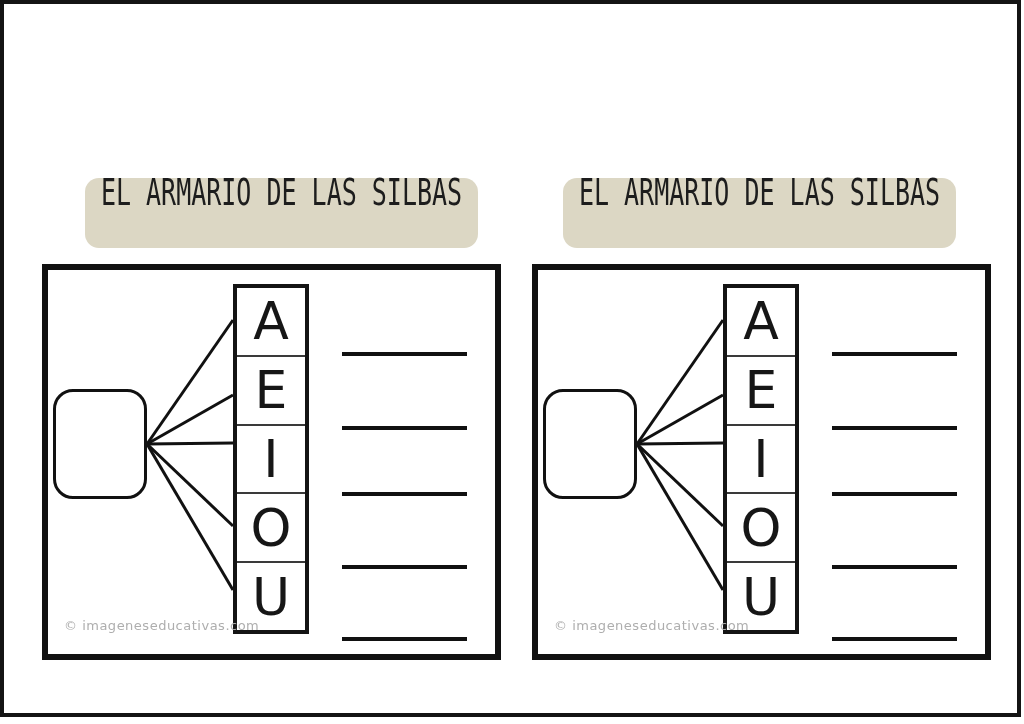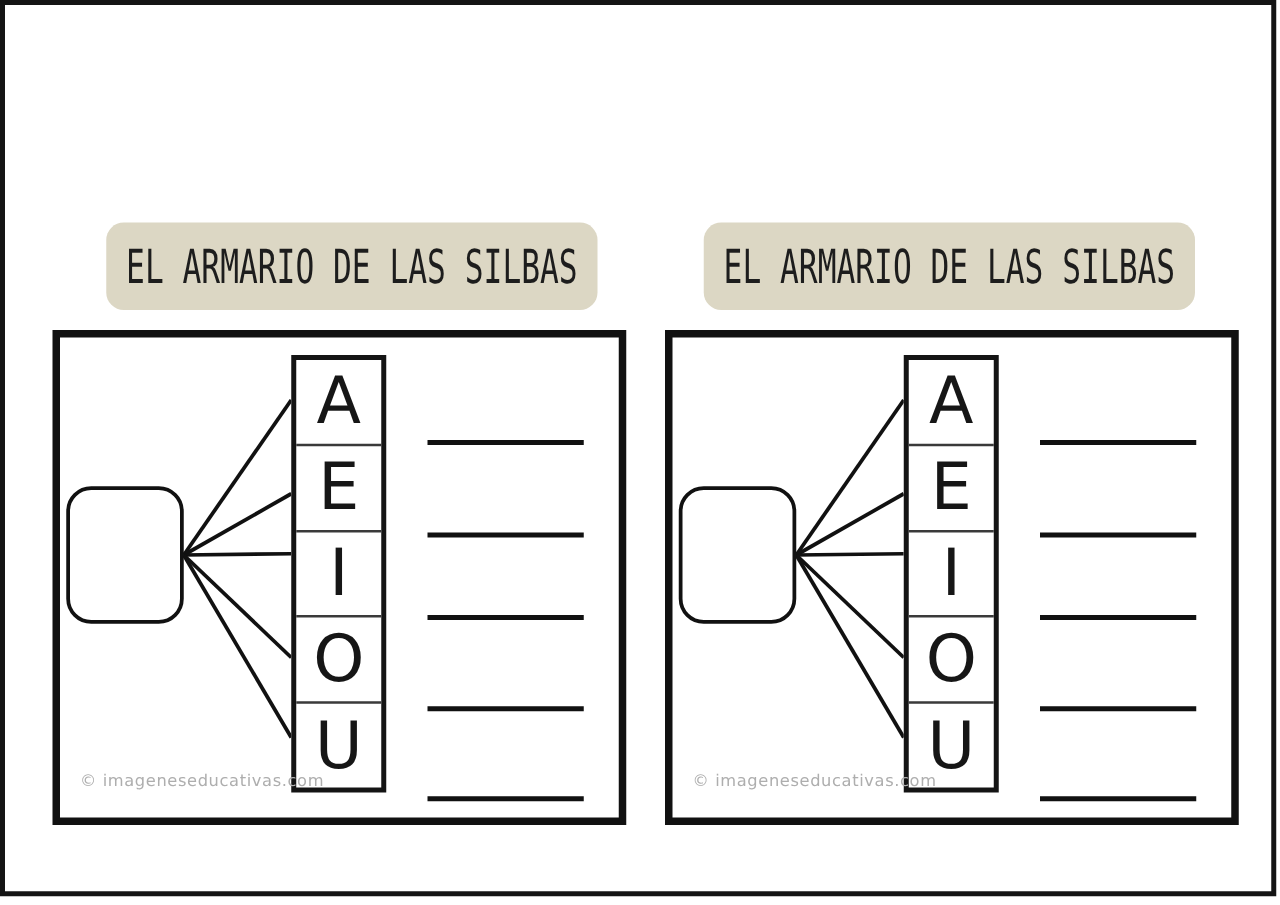--- a/index.html
+++ b/index.html
@@ -24,21 +24,21 @@
 
   
   .banner {
     position: absolute;
     top: 178px;
     width: 393px;
     height: 70px;
     background: #dcd7c4;
     border-radius: 14px;
     display: flex;
-    align-items: center;
+    align-items: flex-start;
     justify-content: center;
   }
   .banner.s1 { left: 85px; }
   .banner.s2 { left: 563px; }
   .banner .title-text {
     font-family: "DejaVu Sans Mono", monospace;
     font-size: 25px;
     color: #1d1d1d;
     white-space: nowrap;
     transform: scaleY(1.5);

